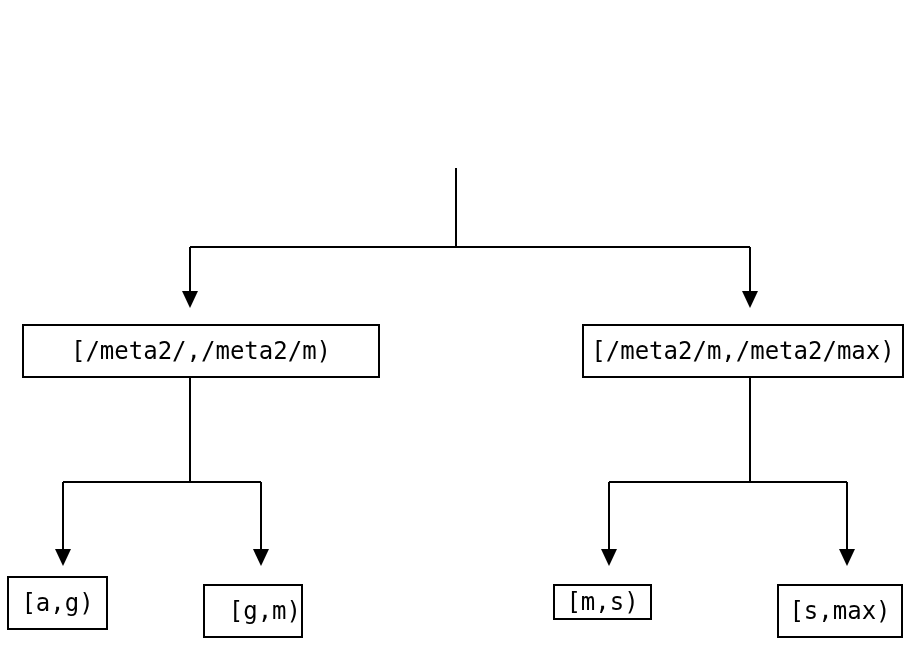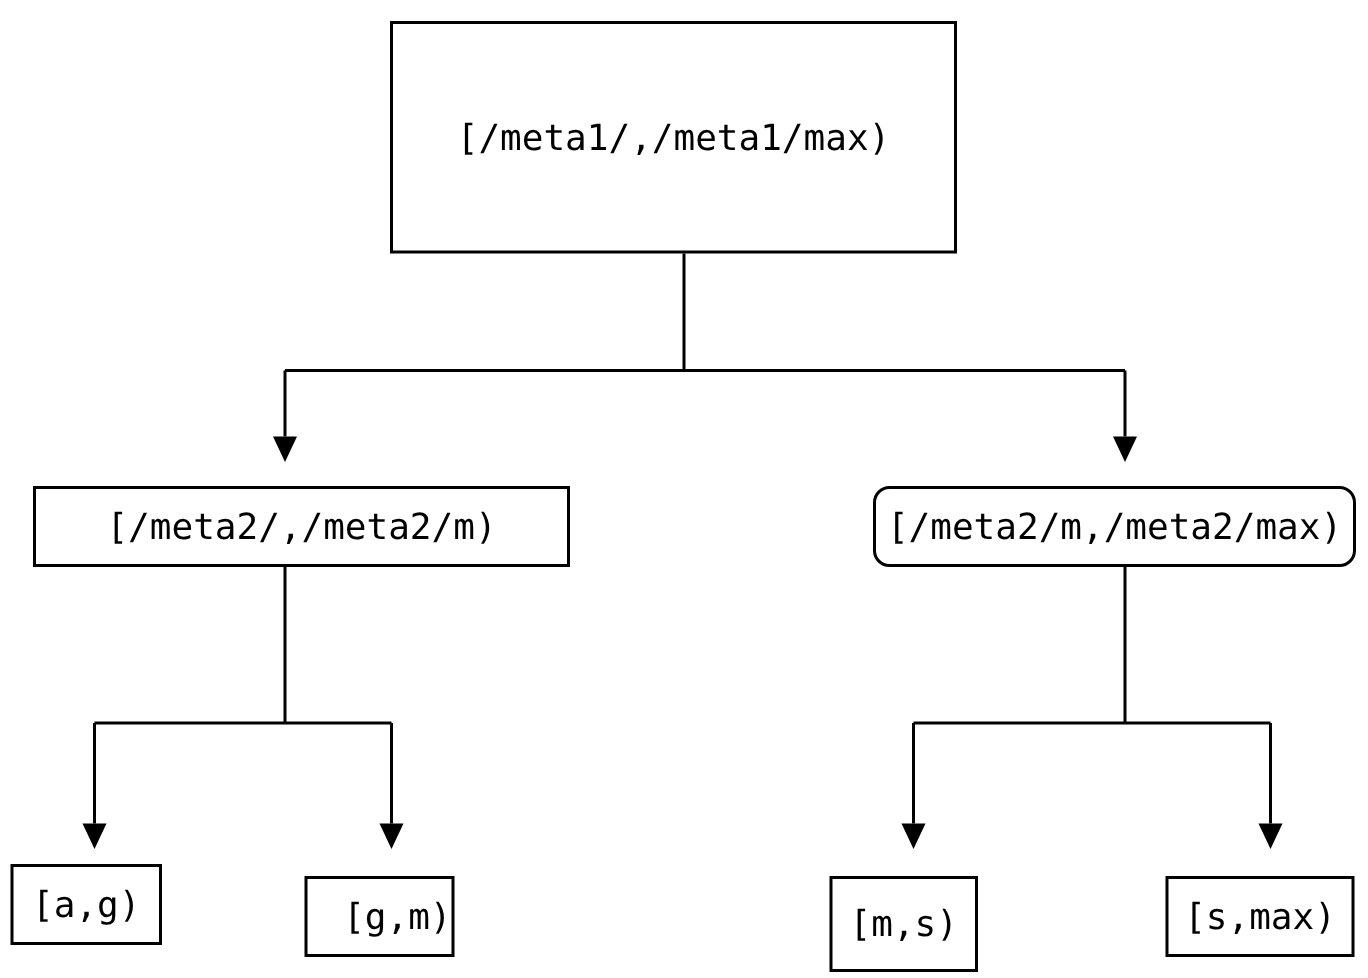--- a/index.html
+++ b/index.html
@@ -43,24 +43,24 @@
     z-index: 1;
   }
   .node .label {
     color: #000000;
     font-size: 24px;
     line-height: 1;
     white-space: pre;
   }
   .node-root      { left: 260px; top: 14px;  width: 378px; height: 155px; }
   .node-meta2-low { left: 22px;  top: 324px; width: 358px; height: 54px; }
-  .node-meta2-high{ left: 582px; top: 324px; width: 322px; height: 54px; border-radius: 11px; }
+  .node-meta2-high{ left: 582px; top: 324px; width: 322px; height: 54px; }
   .node-leaf-ag   { left: 7px;   top: 576px; width: 101px; height: 54px; }
   .node-leaf-gm   { left: 203px; top: 584px; width: 100px; height: 54px; justify-content: flex-end; }
-  .node-leaf-ms   { left: 553px; top: 584px; width: 99px;  height: 64px; }
+  .node-leaf-ms   { left: 553px; top: 584px; width: 99px;  height: 36px; }
   .node-leaf-smax { left: 777px; top: 584px; width: 126px; height: 54px; }
 </style>
 </head>
 <body>
 
 <div class="canvas">
 
   <svg class="edges-layer" viewBox="0 0 912 652" xmlns="http://www.w3.org/2000/svg">
 
     <path d="M456 168 V247"></path>
@@ -78,23 +78,20 @@
     <polygon points="253,549 269,549 261,566"></polygon>
 
     <path d="M750 378 V482"></path>
     <path d="M609 482 H847"></path>
     <path d="M609 482 V549"></path>
     <polygon points="601,549 617,549 609,566"></polygon>
     <path d="M847 482 V549"></path>
     <polygon points="839,549 855,549 847,566"></polygon>
   </svg>
 
-  <div class="node node-root">
-    <span class="label">[/meta1/,/meta1/max)</span>
-  </div>
 
   <div class="node node-meta2-low">
     <span class="label">[/meta2/,/meta2/m)</span>
   </div>
 
   <div class="node node-meta2-high">
     <span class="label">[/meta2/m,/meta2/max)</span>
   </div>
 
   <div class="node node-leaf-ag">

